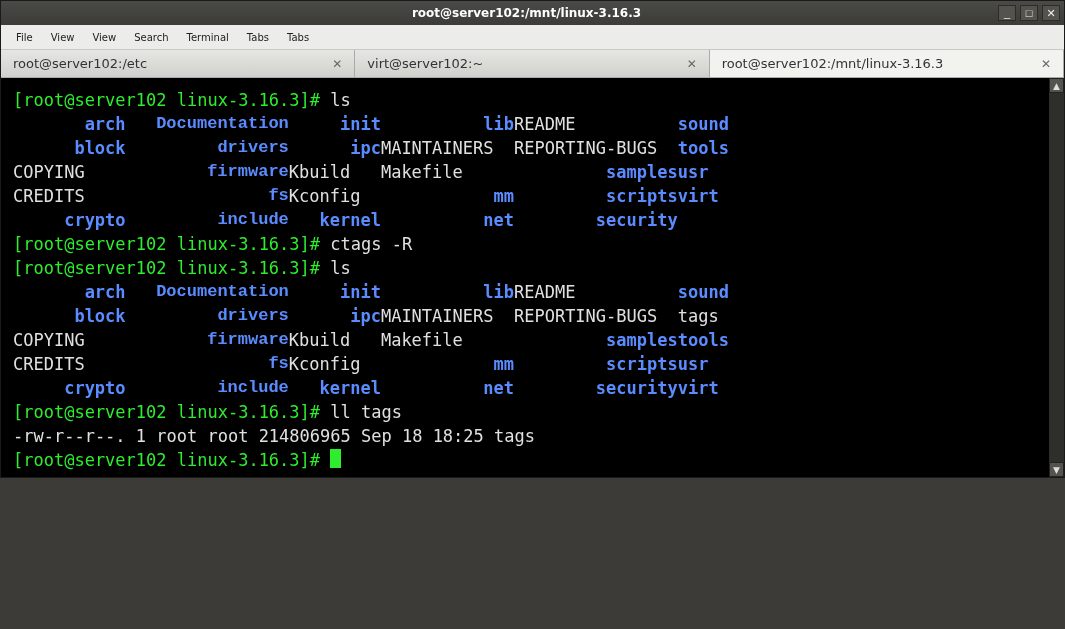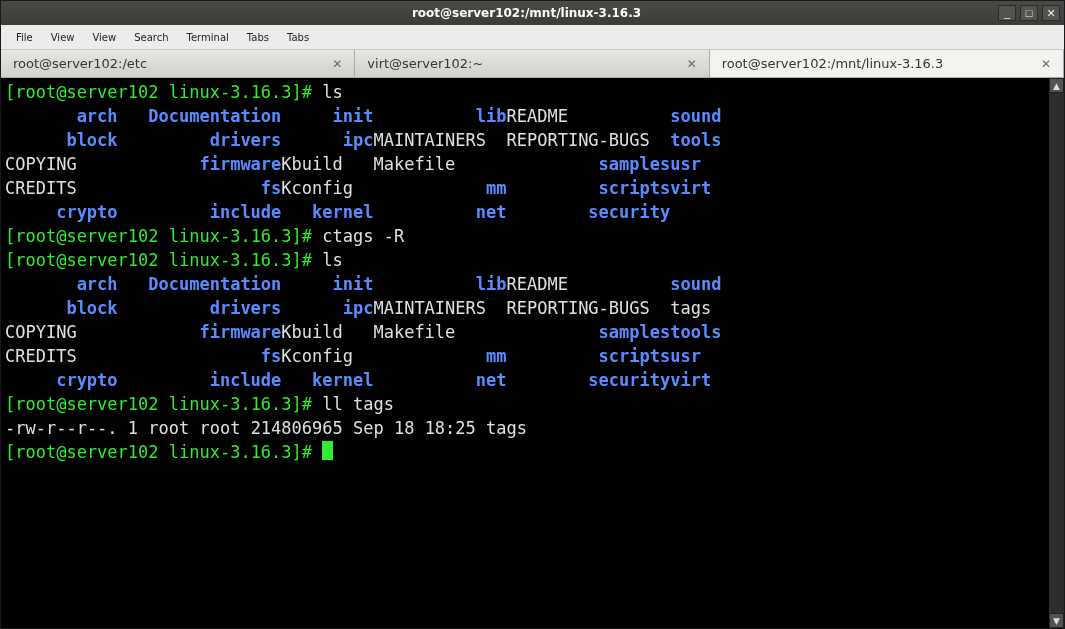--- a/index.html
+++ b/index.html
@@ -1,39 +1,39 @@
 <!DOCTYPE html>
 <html><head>
 <meta charset="utf-8">
 <style>
   * { box-sizing: border-box; margin: 0; padding: 0; }
   html, body { width: 1065px; height: 629px; overflow: hidden; font-family: "DejaVu Sans", Arial, sans-serif; background: #3c3b37; }
-  .window { width: 1065px; height: 629px; display: flex; flex-direction: column; border: 1px solid #1a1a1a; background: #e8e8e5; }
+  .window { width: 1065px; height: 478px; display: flex; flex-direction: column; border: 1px solid #1a1a1a; background: #e8e8e5; }
   .titlebar { height: 24px; background: linear-gradient(#4a4a46, #3c3b37); display: flex; align-items: center; padding: 0 4px; color: #fff; font-size: 12px; font-weight: bold; }
   .titlebar .title { flex: 1; text-align: center; }
   .titlebar .wc { display: flex; gap: 4px; }
   .titlebar .wc button { width: 18px; height: 16px; background: #55534d; border: 1px solid #2b2b28; color: #eee; font-size: 11px; line-height: 12px; text-align: center; cursor: pointer; padding:0;}
   .menubar { height: 25px; background: #ececea; border-bottom: 1px solid #c8c8c4; display: flex; align-items: center; padding: 0 6px; font-size: 10px; color: #222; }
   .menubar span { padding: 3px 9px; cursor: pointer; }
   .tabbar { height: 28px; background: #ffffff; display: flex; align-items: stretch; border-bottom: 1px solid #aaa; font-size: 13px; }
   .tab { flex: 1; display: flex; align-items: center; justify-content: space-between; padding: 0 10px 0 12px; border-right: 1px solid #aaa; background: linear-gradient(#e6e6e2,#d0d0cc); color: #333; cursor: pointer; }
   .tab.active { background: #f2f2ef; font-weight: normal; }
   .tab .close { width: 14px; height: 14px; font-size: 12px; color: #666; text-align: center; line-height: 14px; border-radius: 2px; }
   .termwrap { flex: 1; display: flex; background: #000; }
-  .terminal { flex: 1; background: #000; padding: 2px 4px; font-family: "DejaVu Sans Mono","Liberation Mono",monospace; font-size: 17px; line-height: 24px; color: #ccc; white-space: pre; overflow: hidden; }
+  .terminal { flex: 1; background: #000; padding: 2px 12px; font-family: "DejaVu Sans Mono","Liberation Mono",monospace; font-size: 17px; line-height: 24px; color: #ccc; white-space: pre; overflow: hidden; margin-top: 8px; }
   .scrollbar { width: 15px; background: #2e2e2c; display:flex; flex-direction:column; }
   .scroll-btn { height:15px; background:#55534d; color:#ddd; font-size:9px; text-align:center; line-height:15px; border:1px solid #222;}
   .scroll-track { flex:1; background:#2e2e2c; }
   
   .p1 { color: #2eec2e; } 
   .blue { color: #5b8cff; font-weight: bold; text-align: right; }
   .white { color: #e0e0e0; }
   .cursor { display:inline-block; width:11px; height:19px; background:#2eec2e; vertical-align: -2px;}
   .row { display:flex; }
-  .c1 { width: 11ch; } .c2 { width: 16ch; } .c3 { width: 9ch; } .c4 { width: 13ch; } .c5 { width: 16ch; } .c6 { width: 0; }
+  .c1 { width: 11ch; } .c2 { width: 16ch; font-family: Liberation Mono, monospace; } .c3 { width: 9ch; } .c4 { width: 13ch; } .c5 { width: 16ch; } .c6 { width: 0; }
 </style>
 </head>
 <body>
 
 <div class="window">
   <div class="titlebar">
     <span style="width:50px"></span>
     <span class="title">root@server102:/mnt/linux-3.16.3</span>
     <span class="wc">
       <button>_</button>

